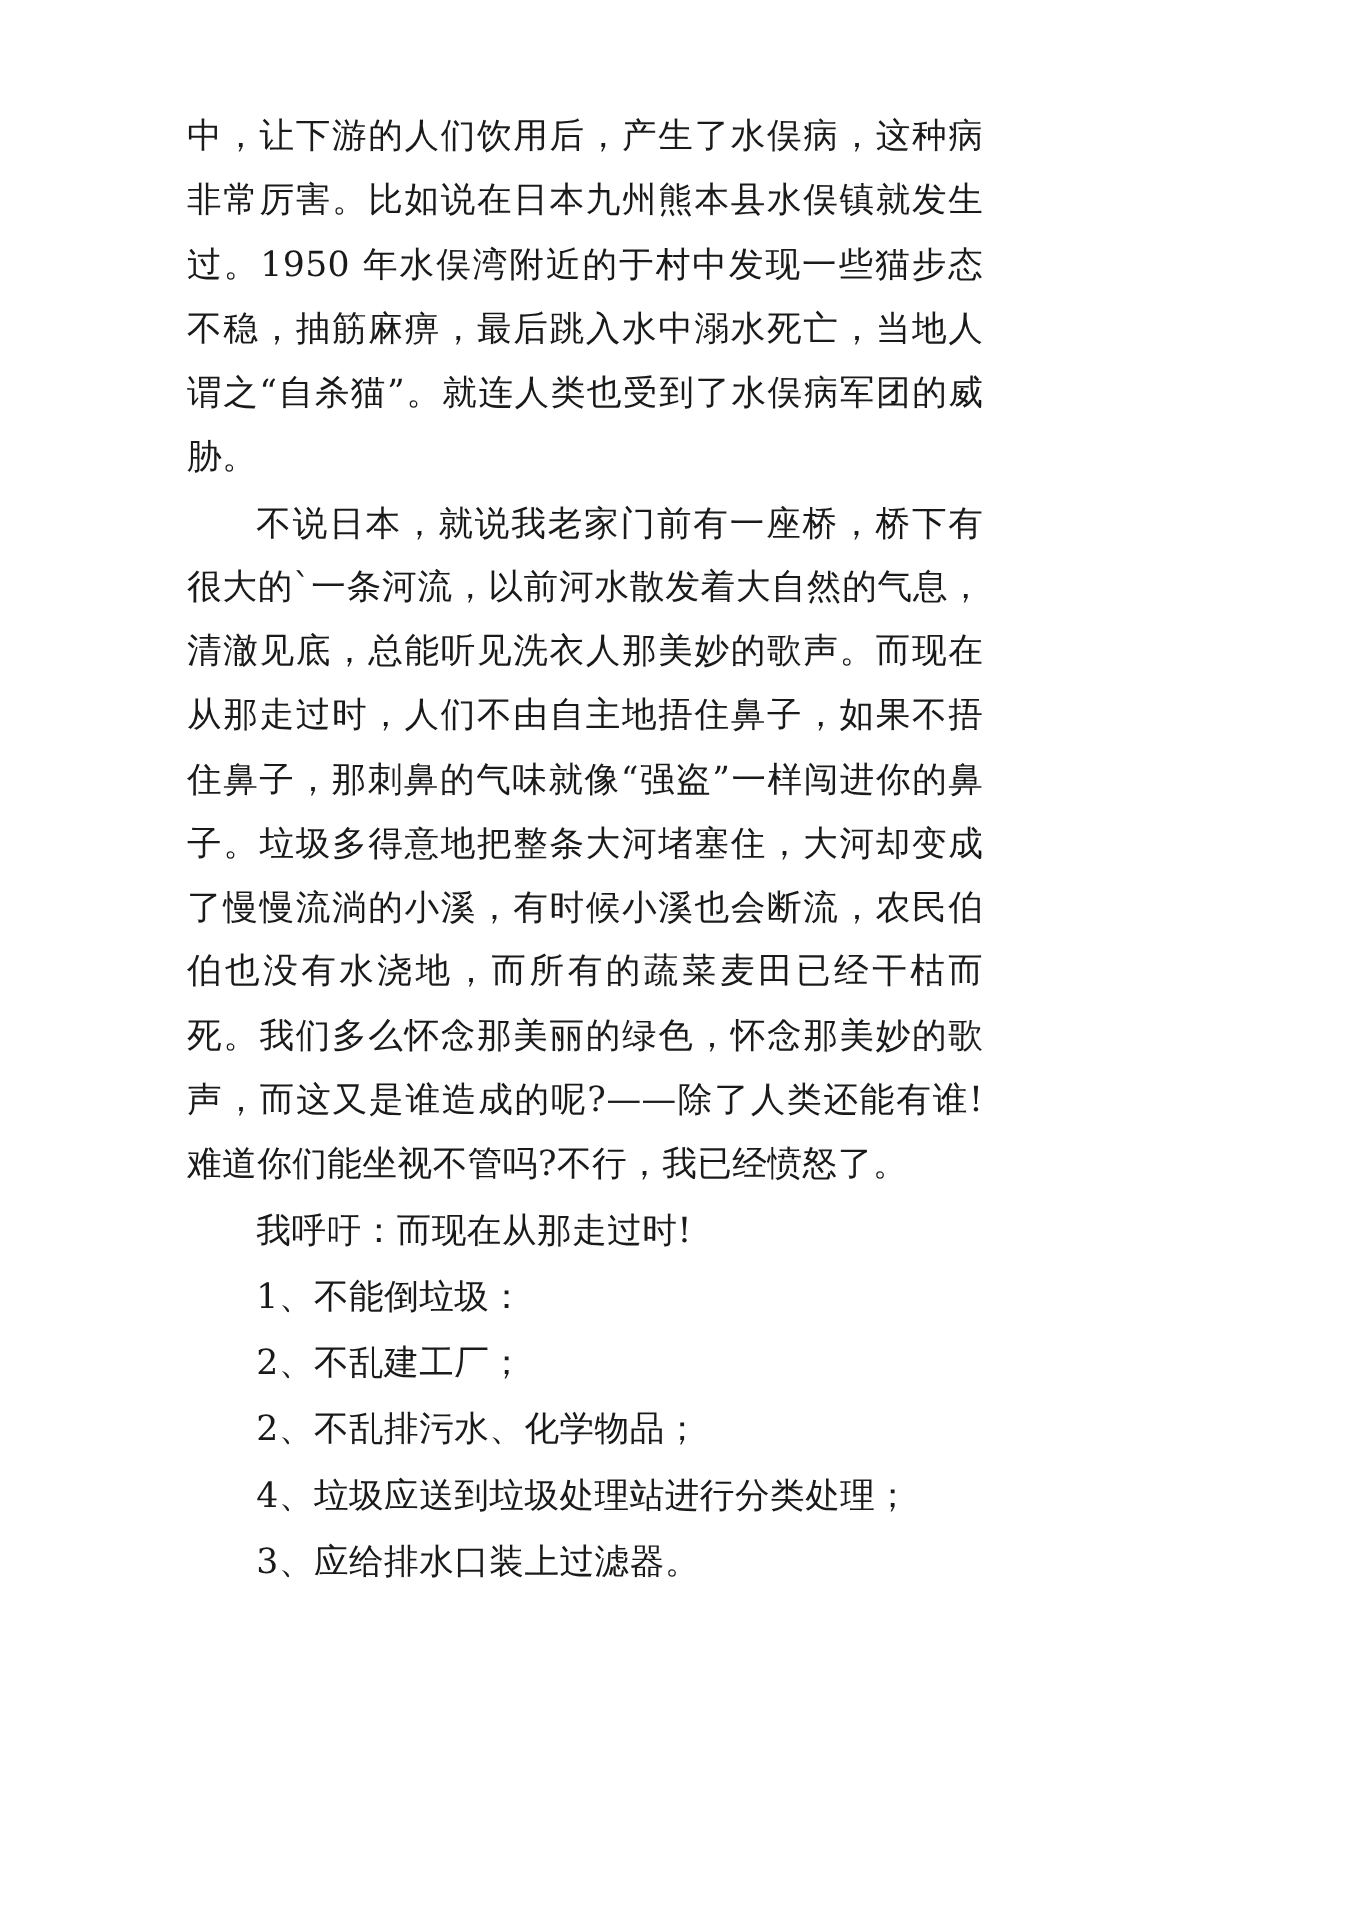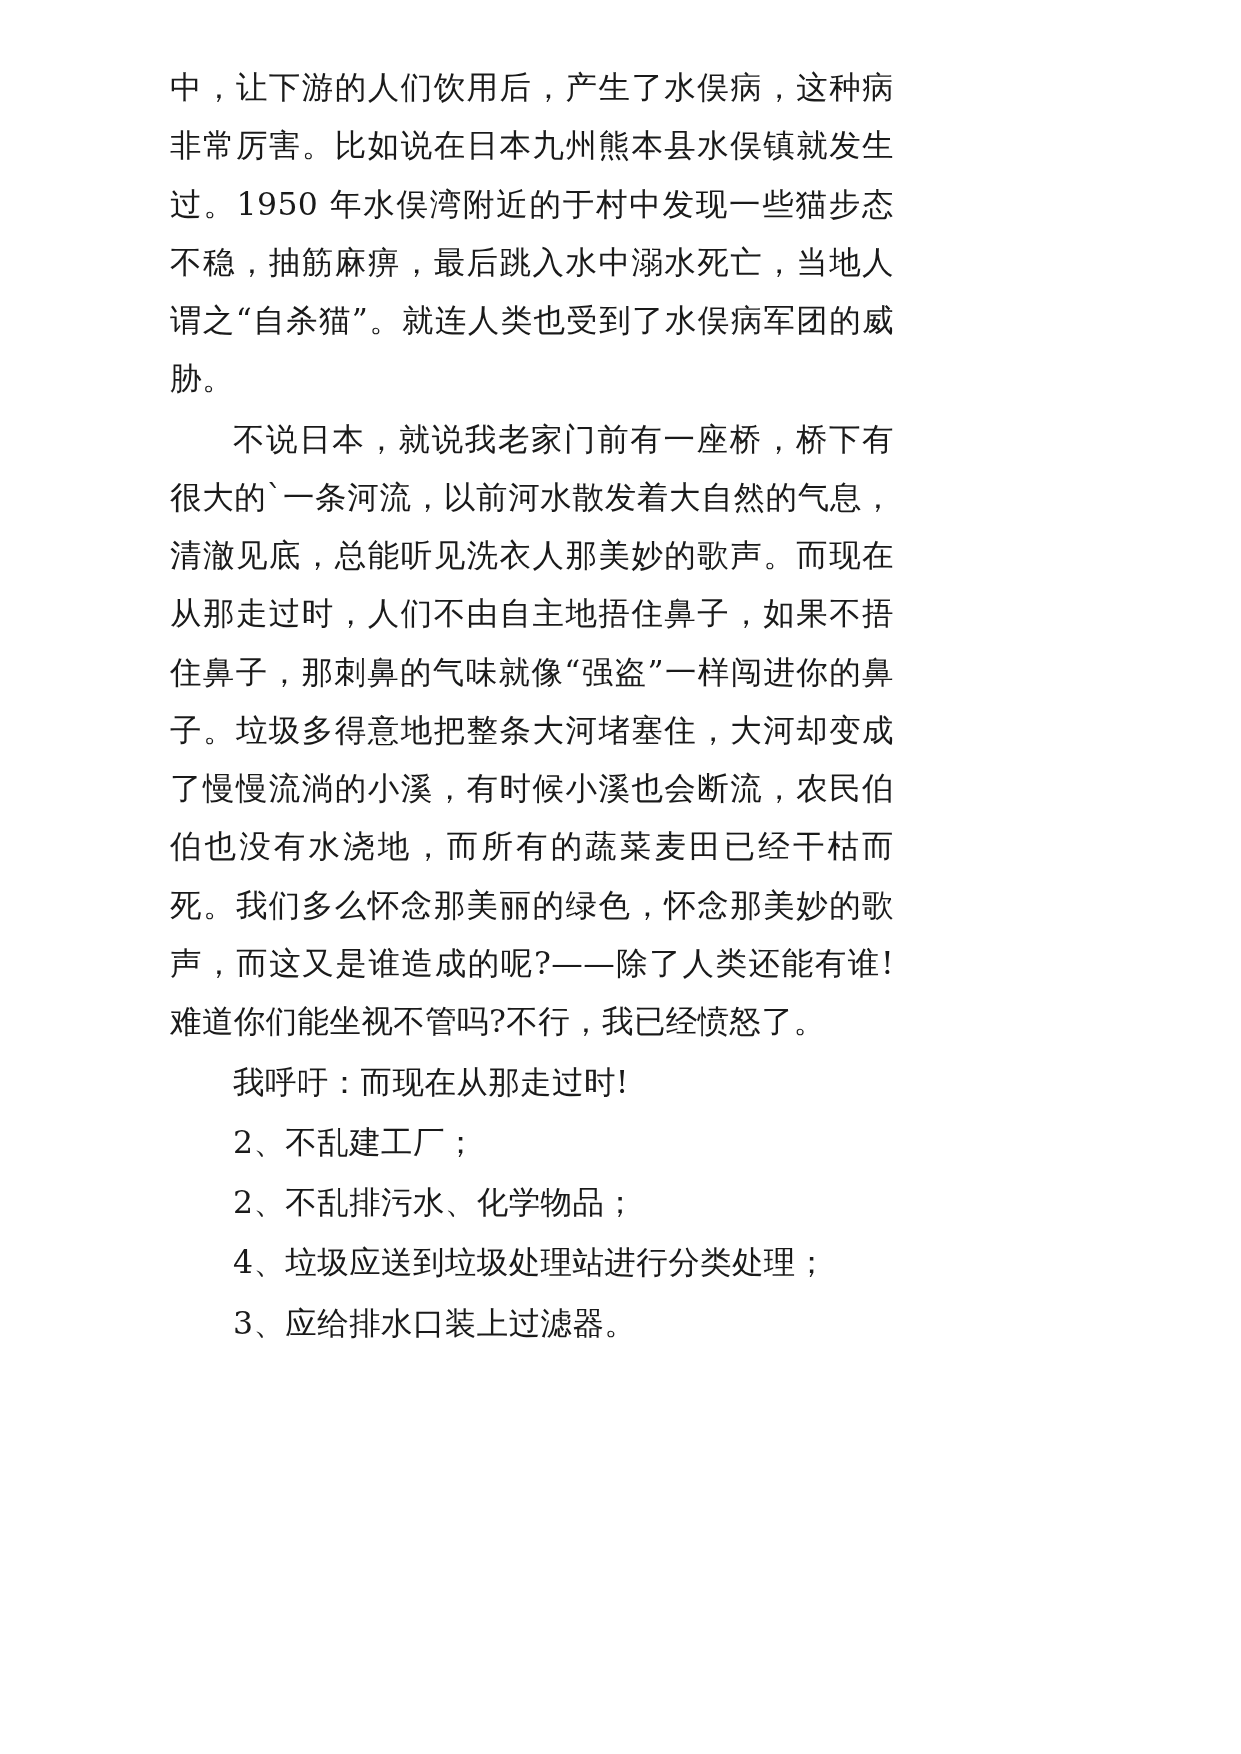--- a/index.html
+++ b/index.html
@@ -10,21 +10,21 @@
   body {
     width: 1241px;
     height: 1754px;
     font-family: "DejaVu Serif", "Liberation Serif", serif;
     color: #1a1a1a;
   }
   .page {
     box-sizing: border-box;
     width: 1054px;
     height: 1754px;
-    padding: 58px 160px 60px 170px;
+    padding: 95px 160px 60px 170px;
     background: #fff;
   }
   .doc-body {
     font-size: 31.5px;
     line-height: 1.85;
     text-align: justify;
     text-justify: inter-ideograph;
     letter-spacing: 0.4px;
   }
   p {
@@ -43,20 +43,21 @@
 
 <div class="page">
   <div class="doc-body">
 
     <p class="para">中，让下游的人们饮用后，产生了水俣病，这种病非常厉害。比如说在日本九州熊本县水俣镇就发生过。1950 年水俣湾附近的于村中发现一些猫步态不稳，抽筋麻痹，最后跳入水中溺水死亡，当地人谓之“自杀猫”。就连人类也受到了水俣病军团的威胁。</p>
 
     <p class="para indent">不说日本，就说我老家门前有一座桥，桥下有很大的`一条河流，以前河水散发着大自然的气息，清澈见底，总能听见洗衣人那美妙的歌声。而现在从那走过时，人们不由自主地捂住鼻子，如果不捂住鼻子，那刺鼻的气味就像“强盗”一样闯进你的鼻子。垃圾多得意地把整条大河堵塞住，大河却变成了慢慢流淌的小溪，有时候小溪也会断流，农民伯伯也没有水浇地，而所有的蔬菜麦田已经干枯而死。我们多么怀念那美丽的绿色，怀念那美妙的歌声，而这又是谁造成的呢?——除了人类还能有谁!难道你们能坐视不管吗?不行，我已经愤怒了。</p>
 
     <p class="para indent">我呼吁：而现在从那走过时!</p>
 
+    <p class="list-item">1、不能倒垃圾：</p>
     <p class="list-item">2、不乱建工厂；</p>
     <p class="list-item">2、不乱排污水、化学物品；</p>
     <p class="list-item">4、垃圾应送到垃圾处理站进行分类处理；</p>
     <p class="list-item">3、应给排水口装上过滤器。</p>
 
 
   </div>
 </div>
 
 </body></html>

